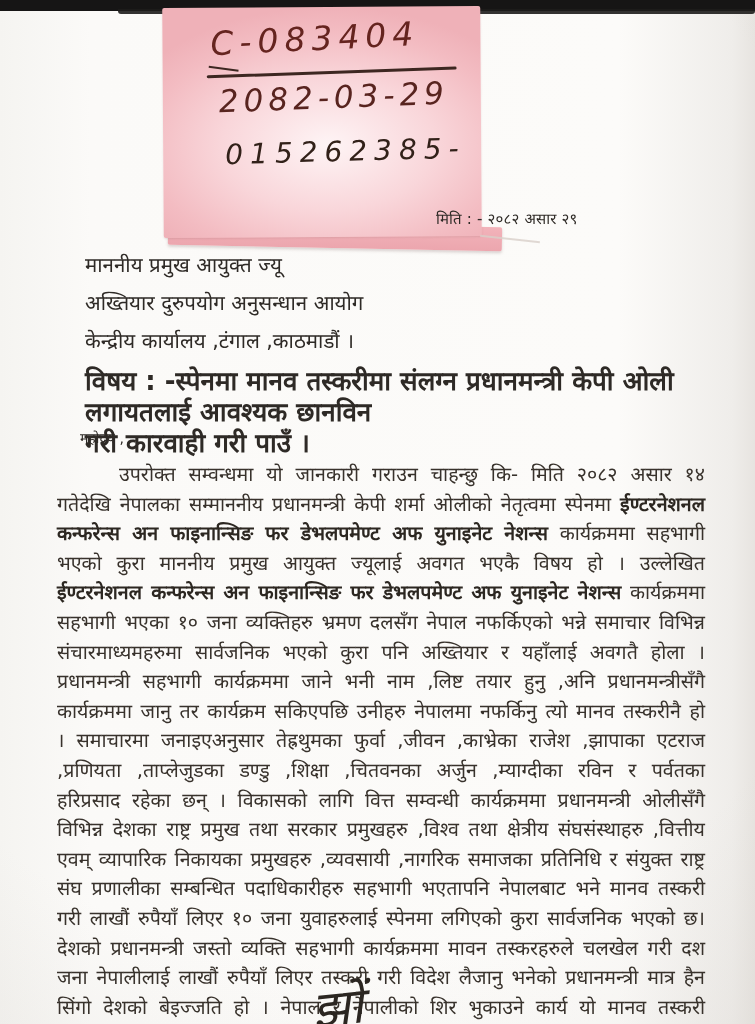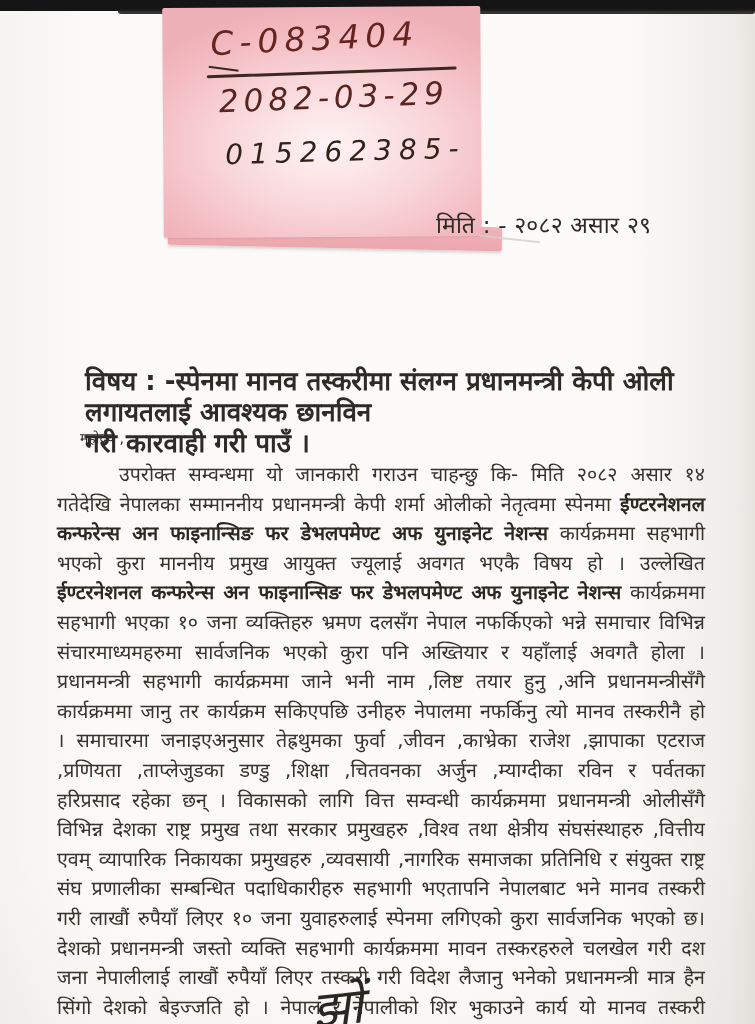--- a/index.html
+++ b/index.html
@@ -43,21 +43,21 @@
   .note-underline{position:absolute;left:44px;top:64px;width:250px;height:3px;background:#3d2721;transform:rotate(-1.6deg);border-radius:2px;}
   .note-underline2{position:absolute;left:46px;top:60px;width:30px;height:2px;background:#3d2721;transform:rotate(8deg);}
   .note-line2{left:56px;top:72px;font-size:31px;letter-spacing:5px;color:#58241f;transform:rotate(-1.8deg);}
   .note-line3{left:62px;top:128px;font-size:28px;letter-spacing:7px;color:#322119;transform:rotate(-1.2deg);}
 
   
   .scan-line{position:absolute;left:480px;top:238px;width:60px;height:2px;background:#d8cfc9;transform:rotate(6deg);opacity:.8;}
 
   .date-line{
     position:absolute;left:436px;top:208px;width:300px;
-    font-size:23px;font-weight:500;letter-spacing:.2px;white-space:nowrap;color:#2e2a26;
+    font-size:15px;font-weight:500;letter-spacing:.2px;white-space:nowrap;color:#2e2a26;
   }
 
   .recipient{position:absolute;left:85px;top:246px;font-size:20.5px;line-height:38px;font-weight:500;color:#2e2a26;}
   .recipient div{white-space:nowrap;}
 
   .subject{position:absolute;left:85px;top:366px;width:610px;font-size:26px;font-weight:600;line-height:31px;color:#2e2a26;}
   .subject .s2{text-align:left;padding-right:40px;}
 
   .salutation{position:absolute;left:80px;top:428px;font-size:14px;font-weight:500;color:#2e2a26;}
 
@@ -91,20 +91,25 @@
     <div class="note-underline"></div>
     <div class="note-underline2"></div>
     <div class="hand note-line2">2082-03-29</div>
     <div class="hand note-line3">015262385-</div>
   </div>
 
   <div class="scan-line"></div>
 
   <div class="date-line">मिति : - २०८२ असार २९</div>
 
+  <div class="recipient">
+    <div>माननीय प्रमुख आयुक्त ज्यू</div>
+    <div>अख्तियार दुरुपयोग अनुसन्धान आयोग</div>
+    <div>केन्द्रीय कार्यालय ,टंगाल ,काठमाडौं ।</div>
+  </div>
 
   <div class="subject">
     <div class="s1">विषय : -स्पेनमा मानव तस्करीमा संलग्न प्रधानमन्त्री केपी ओली लगायतलाई आवश्यक छानविन</div>
     <div class="s2">गरी कारवाही गरी पाउँ ।</div>
   </div>
 
   <div class="salutation">महोदय ,</div>
 
   <div class="letter-body"><span>उपरोक्त सम्वन्धमा यो जानकारी गराउन चाहन्छु कि- मिति २०८२ असार १४ गतेदेखि नेपालका सम्माननीय प्रधानमन्त्री केपी शर्मा ओलीको नेतृत्वमा स्पेनमा </span><span class="bold">ईण्टरनेशनल कन्फरेन्स अन फाइनान्सिङ फर डेभलपमेण्ट अफ युनाइनेट नेशन्स</span><span> कार्यक्रममा सहभागी भएको कुरा माननीय प्रमुख आयुक्त ज्यूलाई अवगत भएकै विषय हो । उल्लेखित </span><span class="bold">ईण्टरनेशनल कन्फरेन्स अन फाइनान्सिङ फर डेभलपमेण्ट अफ युनाइनेट नेशन्स</span><span> कार्यक्रममा सहभागी भएका १० जना व्यक्तिहरु भ्रमण दलसँग नेपाल नफर्किएको भन्ने समाचार विभिन्न संचारमाध्यमहरुमा सार्वजनिक भएको कुरा पनि अख्तियार र यहाँलाई अवगतै होला । प्रधानमन्त्री सहभागी कार्यक्रममा जाने भनी नाम ,लिष्ट तयार हुनु ,अनि प्रधानमन्त्रीसँगै कार्यक्रममा जानु तर कार्यक्रम सकिएपछि उनीहरु नेपालमा नफर्किनु त्यो मानव तस्करीनै हो । समाचारमा जनाइएअनुसार तेह्रथुमका फुर्वा ,जीवन ,काभ्रेका राजेश ,झापाका एटराज ,प्रणियता ,ताप्लेजुडका डण्डु ,शिक्षा  ,चितवनका अर्जुन ,म्याग्दीका रविन र पर्वतका हरिप्रसाद रहेका छन् । विकासको लागि वित्त सम्वन्धी कार्यक्रममा प्रधानमन्त्री ओलीसँगै विभिन्न देशका राष्ट्र प्रमुख तथा सरकार प्रमुखहरु ,विश्व तथा क्षेत्रीय संघसंस्थाहरु ,वित्तीय एवम् व्यापारिक निकायका प्रमुखहरु ,व्यवसायी ,नागरिक समाजका प्रतिनिधि र संयुक्त राष्ट्र संघ प्रणालीका सम्बन्धित पदाधिकारीहरु सहभागी भएतापनि नेपालबाट भने मानव तस्करी गरी लाखौं रुपैयाँ लिएर १० जना युवाहरुलाई स्पेनमा लगिएको कुरा सार्वजनिक भएको छ। देशको प्रधानमन्त्री जस्तो व्यक्ति सहभागी कार्यक्रममा मावन तस्करहरुले चलखेल गरी दश जना नेपालीलाई लाखौं रुपैयाँ लिएर तस्करी गरी विदेश लैजानु भनेको प्रधानमन्त्री मात्र हैन सिंगो देशको बेइज्जति हो । नेपाल र नेपालीको शिर भुकाउने कार्य यो मानव तस्करी प्रकरणले गरेको छ । अत प्रधानमन्त्रीको नेतृत्वमा भएको कार्यक्रममा १० जना मानव तस्करी भएको प्रकरणमा यसको नैतिक</span></div>
 

